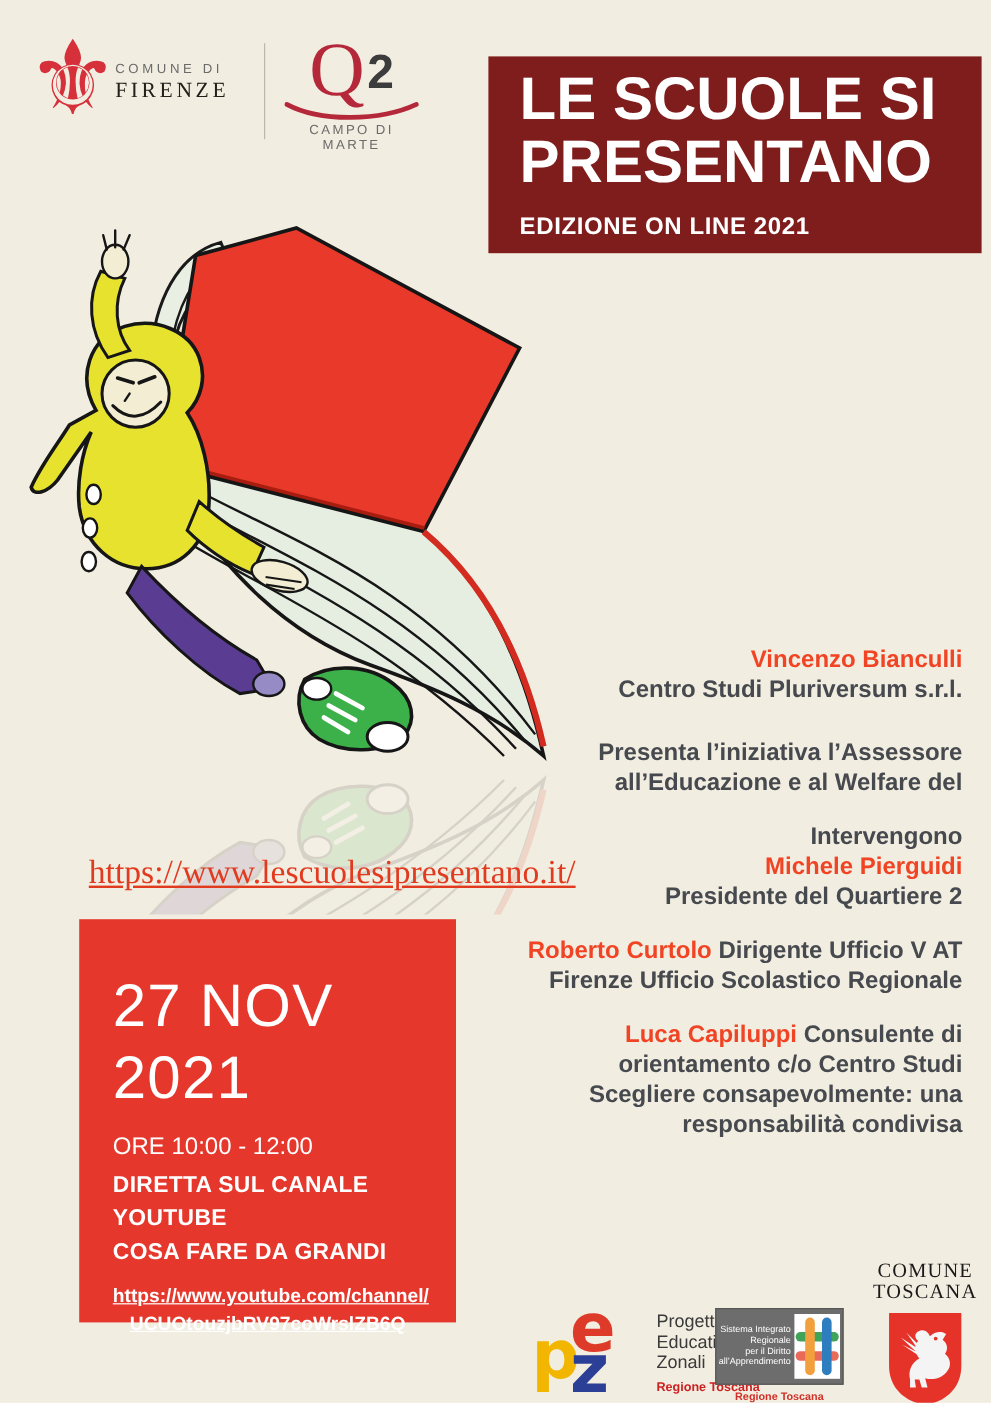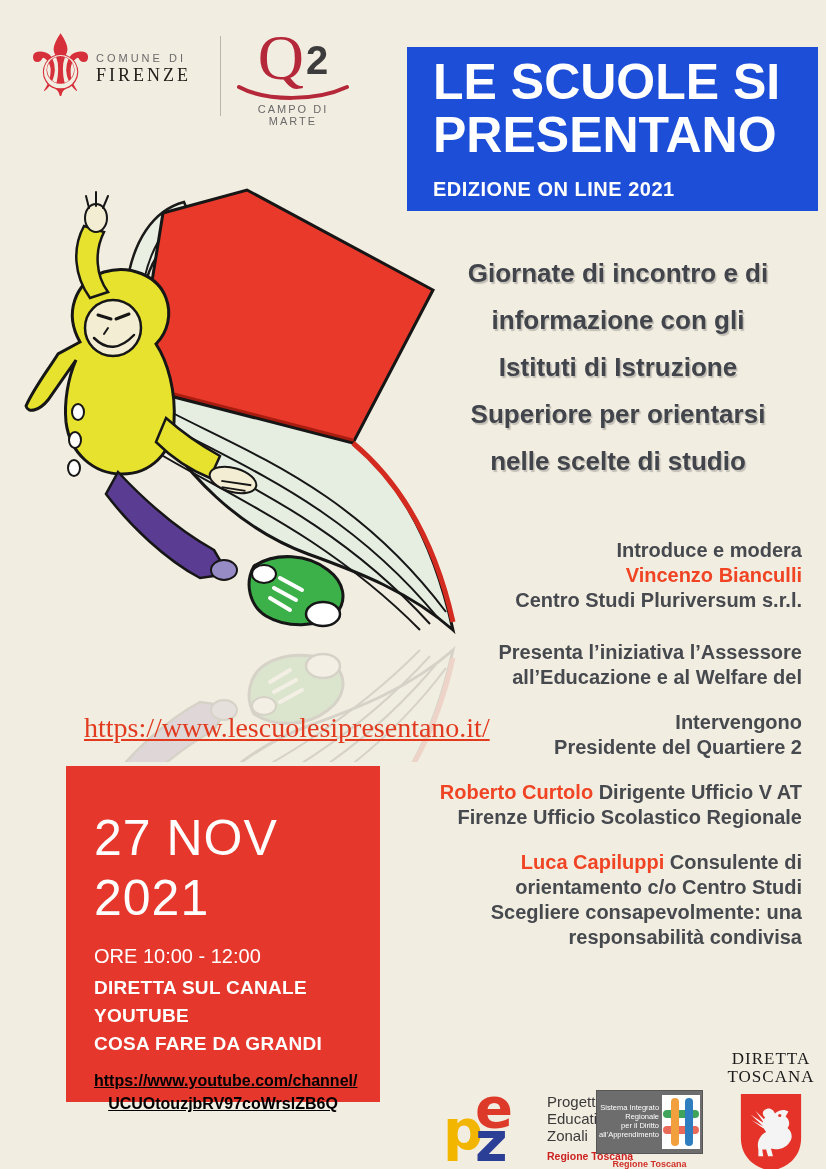--- a/index.html
+++ b/index.html
@@ -14,49 +14,49 @@
   .comune-small{font-size:11px;letter-spacing:3px;color:#6a6a6a;}
   .comune-big{font-family:"Liberation Serif",serif;font-size:18px;letter-spacing:3px;color:#23201c;margin-top:1px;}
   .brand-divider{position:absolute;left:220px;top:36px;width:1px;height:80px;background:#bdb7ab;}
   .q2{position:absolute;left:234px;top:26px;width:118px;text-align:center;}
   .q2-row{display:flex;align-items:flex-start;justify-content:center;}
   .q-letter{font-family:"Liberation Serif",serif;font-size:64px;line-height:64px;color:#b5283a;}
   .q-num{font-size:40px;line-height:40px;font-weight:bold;color:#3c3c3c;margin:14px 0 0 2px;}
   .q-swoosh{display:block;margin:-6px auto 0;}
   .campo{font-size:11px;letter-spacing:2px;color:#6a6a6a;margin-top:1px;}
   
-  .banner{position:absolute;left:407px;top:47px;width:411px;height:164px;background:#1d4ed8;
+  .banner{position:absolute;left:407px;top:47px;width:411px;height:164px;background:#7f1d1d;
     color:#fff;box-sizing:border-box;padding:9px 0 0 26px;}
   .banner-title{font-size:50px;line-height:53px;font-weight:bold;letter-spacing:0;}
   .banner-edition{font-size:20px;font-weight:bold;letter-spacing:.5px;margin-top:16px;}
   
   .intro{position:absolute;left:418px;top:250px;width:400px;text-align:center;
     font-weight:bold;font-size:26px;line-height:47px;color:#41454b;
     text-shadow:1.5px 1.5px 1px rgba(70,70,70,.28);}
   
   .art-wrap{position:absolute;left:18px;top:182px;width:486px;height:580px;}
   
-  .site-link{position:absolute;left:84px;top:712px;font-family:"Liberation Serif",serif;
+  .site-link{position:absolute;left:74px;top:712px;font-family:"Liberation Serif",serif;
     font-size:28px;color:#e23a1f;text-decoration:underline;cursor:pointer;}
   
   .speakers{position:absolute;right:24px;top:538px;width:440px;text-align:right;
     font-size:20px;line-height:25px;font-weight:bold;color:#46494e;}
   .sp-block{margin-bottom:20px;}
   .sp-block.first{margin-bottom:27px;}
   .name{color:#f04424;}
   .theme{}
   
   .event{position:absolute;left:66px;top:766px;width:314px;height:336px;background:#e6372c;
     color:#fff;box-sizing:border-box;padding:42px 28px 0;}
   .event-date{font-size:50px;line-height:60px;font-weight:300;letter-spacing:1px;}
   .event-time{font-size:20px;font-weight:400;margin-top:17px;}
   .event-line{font-size:19px;font-weight:bold;line-height:28px;letter-spacing:.3px;}
   .event-lines{margin-top:6px;}
   .event-links{margin-top:11px;text-align:center;font-size:16px;font-weight:bold;line-height:23px;}
-  .event-links a{color:#000000;text-decoration:underline;cursor:pointer;display:block;}
+  .event-links a{color:#ffffff;text-decoration:underline;cursor:pointer;display:block;}
   
   .pez{position:absolute;left:443px;top:1090px;display:flex;align-items:center;}
   .pez-letters{position:relative;width:100px;height:78px;font-family:"DejaVu Sans",sans-serif;}
   .pez-letters span{position:absolute;font-size:56px;font-weight:bold;line-height:56px;}
   .pez-p{left:0;top:12px;color:#f3b600;}
   .pez-e{left:32px;top:-10px;color:#dd3a2a;}
   .pez-z{left:32px;top:24px;color:#2b3f96;}
   .pez-text{margin-left:4px;color:#3a3a3a;font-size:15px;line-height:17px;}
   .pez-sub{font-size:10.5px;font-weight:bold;color:#cc2222;margin-top:4px;}
   .sir{position:absolute;left:596px;top:1090px;width:107px;}
@@ -91,27 +91,20 @@
   </div>
 
   <div class="banner">
     <div class="banner-title">
       <div>LE SCUOLE SI</div>
       <div>PRESENTANO</div>
     </div>
     <div class="banner-edition">EDIZIONE ON LINE 2021</div>
   </div>
 
-  <div class="intro">
-    <div>Giornate di incontro e di</div>
-    <div>informazione con gli</div>
-    <div>Istituti di Istruzione</div>
-    <div>Superiore per orientarsi</div>
-    <div>nelle scelte di studio</div>
-  </div>
 
   <div class="art-wrap">
     <svg width="486" height="580" viewBox="0 0 486 580">
       <g id="art">
 
         <g>
           <path d="M108,108 C114,58 136,28 166,20 L176,44 C150,52 130,80 126,110 Z" fill="#e9efe2" stroke="#1a1a1a" stroke-width="2.5"></path>
           <path d="M126,98 C134,62 150,40 172,32" fill="none" stroke="#1a1a1a" stroke-width="2"></path>
           <path d="M140,102 C148,70 160,52 178,44" fill="none" stroke="#1a1a1a" stroke-width="2"></path>
         </g>
@@ -164,30 +157,30 @@
       <g transform="translate(0,916) scale(1,-1)" opacity="0.12">
         <use href="#art"></use>
       </g>
     </svg>
   </div>
 
   <a class="site-link">https://www.lescuolesipresentano.it/</a>
 
   <div class="speakers">
     <div class="sp-block first">
-      <div>Introduce e modera</div>
       <div class="name">Vincenzo Bianculli</div>
       <div>Centro Studi Pluriversum s.r.l.</div>
     </div>
     <div class="sp-block">
       <div>Presenta l’iniziativa l’Assessore</div>
       <div>all’Educazione e al Welfare del</div>
     </div>
     <div class="sp-block">
       <div>Intervengono</div>
+      <div class="name">Michele Pierguidi</div>
       <div>Presidente del Quartiere 2</div>
     </div>
     <div class="sp-block">
       <div><span class="name">Roberto Curtolo</span><span> Dirigente Ufficio V AT</span></div>
       <div>Firenze Ufficio Scolastico Regionale</div>
     </div>
     <div class="sp-block">
       <div><span class="name">Luca Capiluppi</span><span> Consulente di</span></div>
       <div>orientamento c/o Centro Studi</div>
       <div class="theme">Scegliere consapevolmente: una</div>
@@ -241,21 +234,21 @@
           <rect x="9" y="2" width="8" height="48" rx="4" fill="#f2a03d"></rect>
           <rect x="23" y="2" width="8" height="48" rx="4" fill="#2e7dbf"></rect>
         </svg>
       </div>
     </div>
     <div class="sir-sub">Regione Toscana</div>
   </div>
 
   <div class="rt">
     <div class="rt-title">
-      <div>DIRETTA</div>
+      <div>COMUNE</div>
       <div>TOSCANA</div>
     </div>
     <svg class="rt-shield" width="68" height="82" viewBox="0 0 70 84">
       <path d="M4,3 H66 V48 C66,68 52,79 35,82 C18,79 4,68 4,48 Z" fill="#e5332a"></path>
       <g fill="#f4f4f4">
         <path d="M30,40 L15,30 L27,36 L14,24 L28,33 L19,20 L30,31 Z"></path>
         <path d="M22,60 C20,52 24,45 30,42 C26,37 25,31 29,27 C25,24 26,19 31,18 C35,17 38,20 39,23
                  C43,19 49,18 53,21 L50,26 C54,29 55,34 52,38 C57,42 58,49 53,54 C49,59 41,61 35,59
                  L37,67 H32 L30,60 L26,60 L27,67 H22 Z"></path>
       </g>

